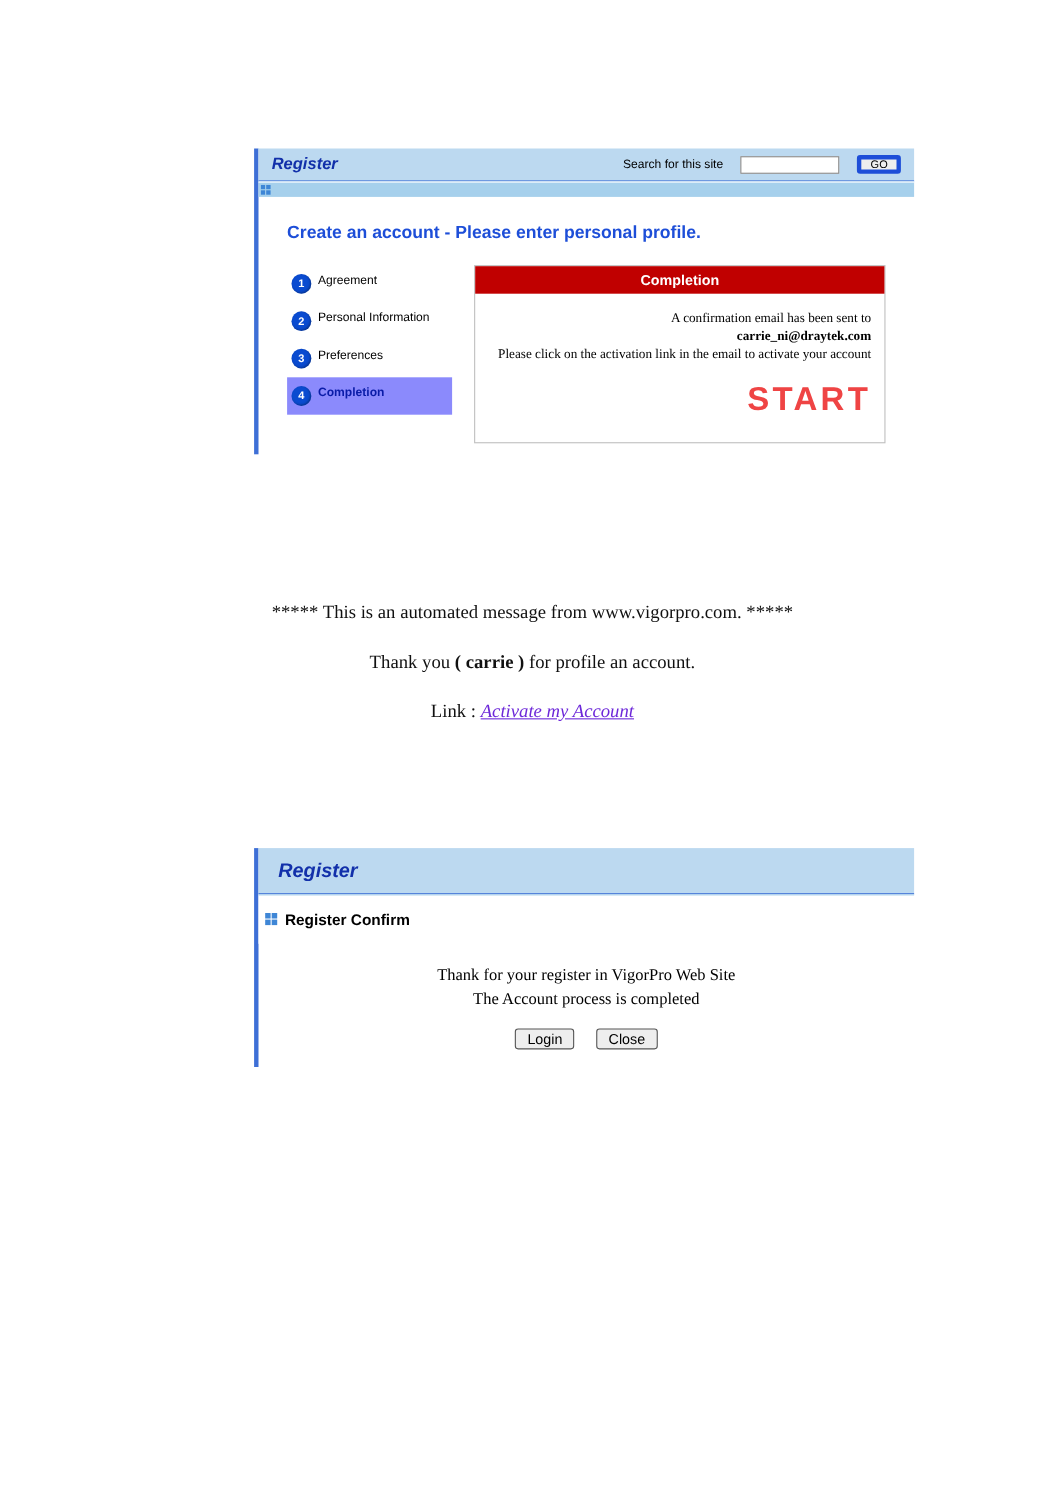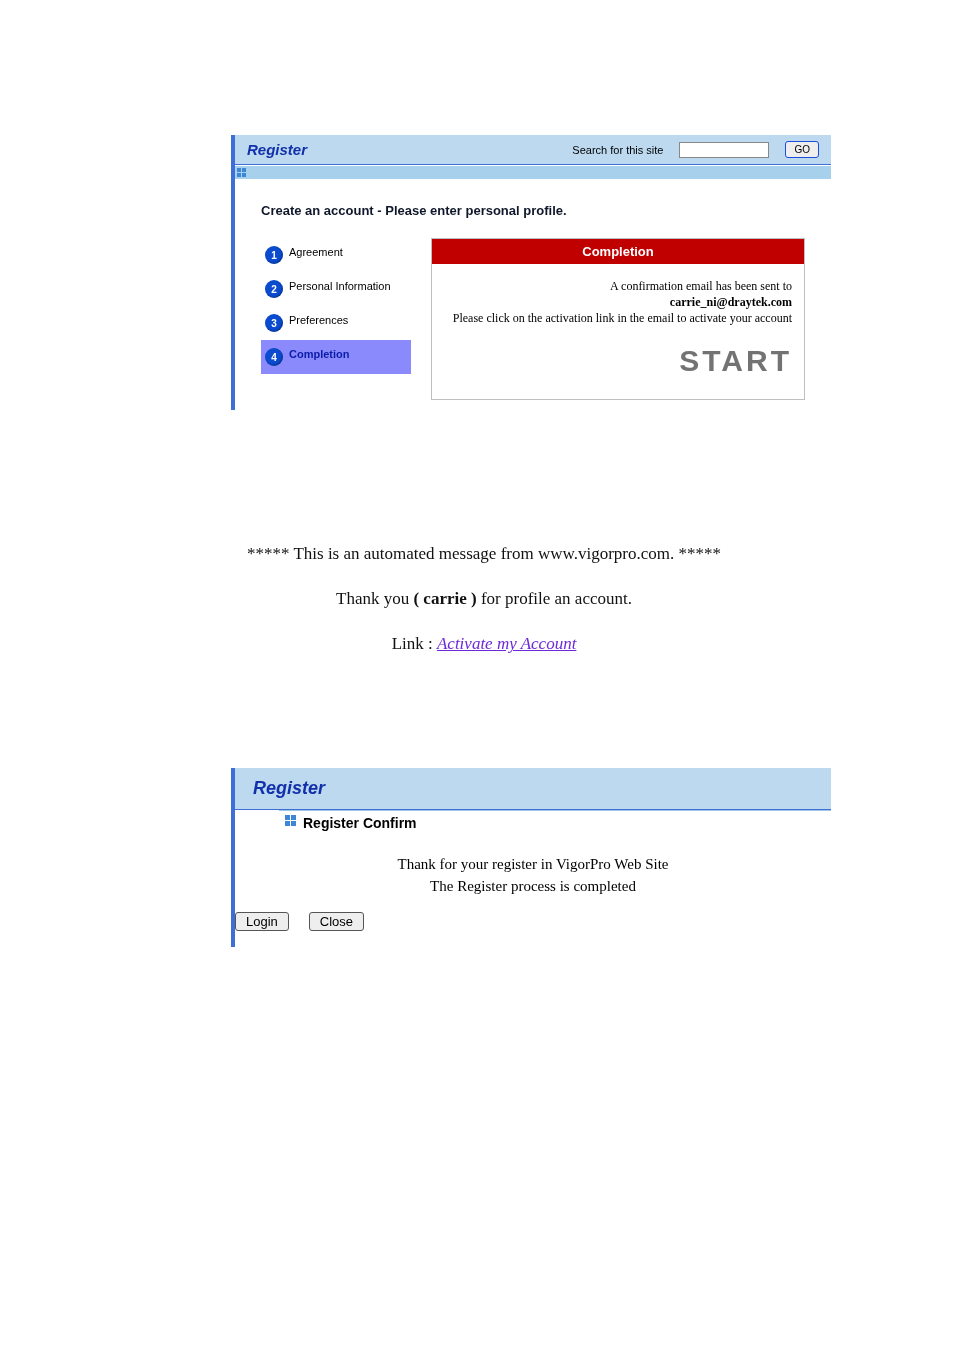--- a/index.html
+++ b/index.html
@@ -23,26 +23,26 @@
   .p1-header {
     background: #bcd9f0;
     padding: 6px 12px;
     border-bottom: 1px solid #3e6fd6;
   }
   .p1-header-inner { display: flex; align-items: center; justify-content: space-between; }
   .p1-title { color: #1230aa; font-weight: bold; font-style: italic; font-size: 15px; }
   .search-wrap { font-size: 11px; color: #000; display: flex; align-items: center; gap: 16px; }
   .search-wrap label { font-weight: normal; }
   .search-input { width: 90px; height: 16px; font-size: 11px; border: 1px solid #888; padding: 0 2px; }
-  .go-btn { font-size: 10px; padding: 0 8px; height: 17px; border: 1px solid #1d4ed8; background: #eee; border-radius: 3px; cursor: pointer; }
+  .go-btn { font-size: 10px; padding: 0 8px; height: 17px; border: 4px solid #1d4ed8; background: #eee; border-radius: 3px; cursor: pointer; }
   .p1-sub { background: #a6d0ec; height: 14px; border-top: 1px solid #fff; position: relative; }
   .p1-sub .marker { position:absolute; left:2px; top:2px; width:10px; height:10px; }
 
   .p1-body { padding: 24px 26px 10px 26px; }
-  .instr { font-size: 13px; font-weight: bold; margin-bottom: 20px; color:#0f172a; }
+  .instr { font-size: 16px; font-weight: bold; margin-bottom: 20px; color:#1d4ed8; }
 
   .cols { display: flex; gap: 20px; align-items: flex-start; }
   .steps { width: 150px; }
   .step { display: flex; align-items: flex-start; gap: 6px; padding: 8px 4px; font-size: 11px; }
   .step .badge {
     width: 18px; height: 18px; border-radius: 50%;
     background: #0a4bd0; color: #fff;
     display: flex; align-items: center; justify-content: center;
     font-size: 10px; font-weight: bold; flex: 0 0 18px;
     box-shadow: inset -1px -1px 2px rgba(0,0,0,0.3);
@@ -54,21 +54,21 @@
   .main { flex: 1; border: 1px solid #bfbfbf; }
   .main-head {
     background: #c00000; color: #fff; text-align: center;
     font-weight: bold; font-size: 13px; padding: 5px 0;
   }
   .main-body { padding: 14px 12px 18px 12px; text-align: right; font-family: "Times New Roman", serif; font-size: 12px; line-height: 1.35; }
   .main-body .email { font-weight: bold; }
   .start {
     margin-top: 14px;
     font-family: Impact, "Arial Black", sans-serif;
-    color: #737373; font-size: 30px; letter-spacing: 3px; font-weight: bold;
+    color: #ef4444; font-size: 30px; letter-spacing: 3px; font-weight: bold;
     cursor: pointer;
   }
 
   
   .email-block {
     margin: 130px 0 0 0;
     text-align: center;
     font-family: "Times New Roman", serif;
     font-size: 17px; color: #111; line-height: 1.6;
   }
@@ -82,31 +82,30 @@
     width: 600px;
     border-left: 4px solid #3e6fd6;
     background: #fff;
   }
   .p2-header {
     background: #bcd9f0; padding: 10px 18px;
     border-bottom: 1px solid #3e6fd6;
   }
   .p2-title { color: #1230aa; font-weight: bold; font-style: italic; font-size: 18px; }
   .p2-sub {
-    background: #fff; padding: 4px 6px; display:flex; align-items:flex-start; gap:6px;
+    background: #fff; padding: 14px 6px; display:flex; align-items:center; gap:6px;
     border-top: 1px solid #9ec8e8;
-    margin-left: 44px;
   }
   .p2-sub .marker { width:12px; height:12px; flex:0 0 12px; }
   .p2-sub .subtxt { font-weight: bold; font-size: 14px; color:#000; }
   .p2-body {
     padding: 18px 0 16px 0; text-align: center;
     font-family: "Times New Roman", serif; font-size: 15px; line-height: 1.5;
   }
-  .btnrow { margin-top: 14px; display:flex; gap:20px; }
+  .btnrow { margin-top: 14px; display:flex; gap:20px; justify-content:center; }
   .btnrow button {
     font-size: 13px; padding: 1px 10px;
     border: 1px solid #555; background:#eee; border-radius:3px; cursor:pointer;
   }
 
   
   .marker svg { display:block; }
 </style>
 </head>
 <body>
@@ -195,21 +194,21 @@
             <rect x="0" y="0" width="5" height="5" fill="#3e86d6"></rect>
             <rect x="6" y="0" width="5" height="5" fill="#3e86d6"></rect>
             <rect x="0" y="6" width="5" height="5" fill="#3e86d6"></rect>
             <rect x="6" y="6" width="5" height="5" fill="#3e86d6"></rect>
           </svg>
       </span>
       <span class="subtxt">Register Confirm</span>
     </div>
     <div class="p2-body">
       <div>Thank for your register in VigorPro Web Site</div>
-      <div>The Register process is completed</div>
+      <div>The Account process is completed</div>
       <div class="btnrow">
         <button>Login</button>
         <button>Close</button>
       </div>
     </div>
   </div>
 
 </div>
 
 </body></html>

